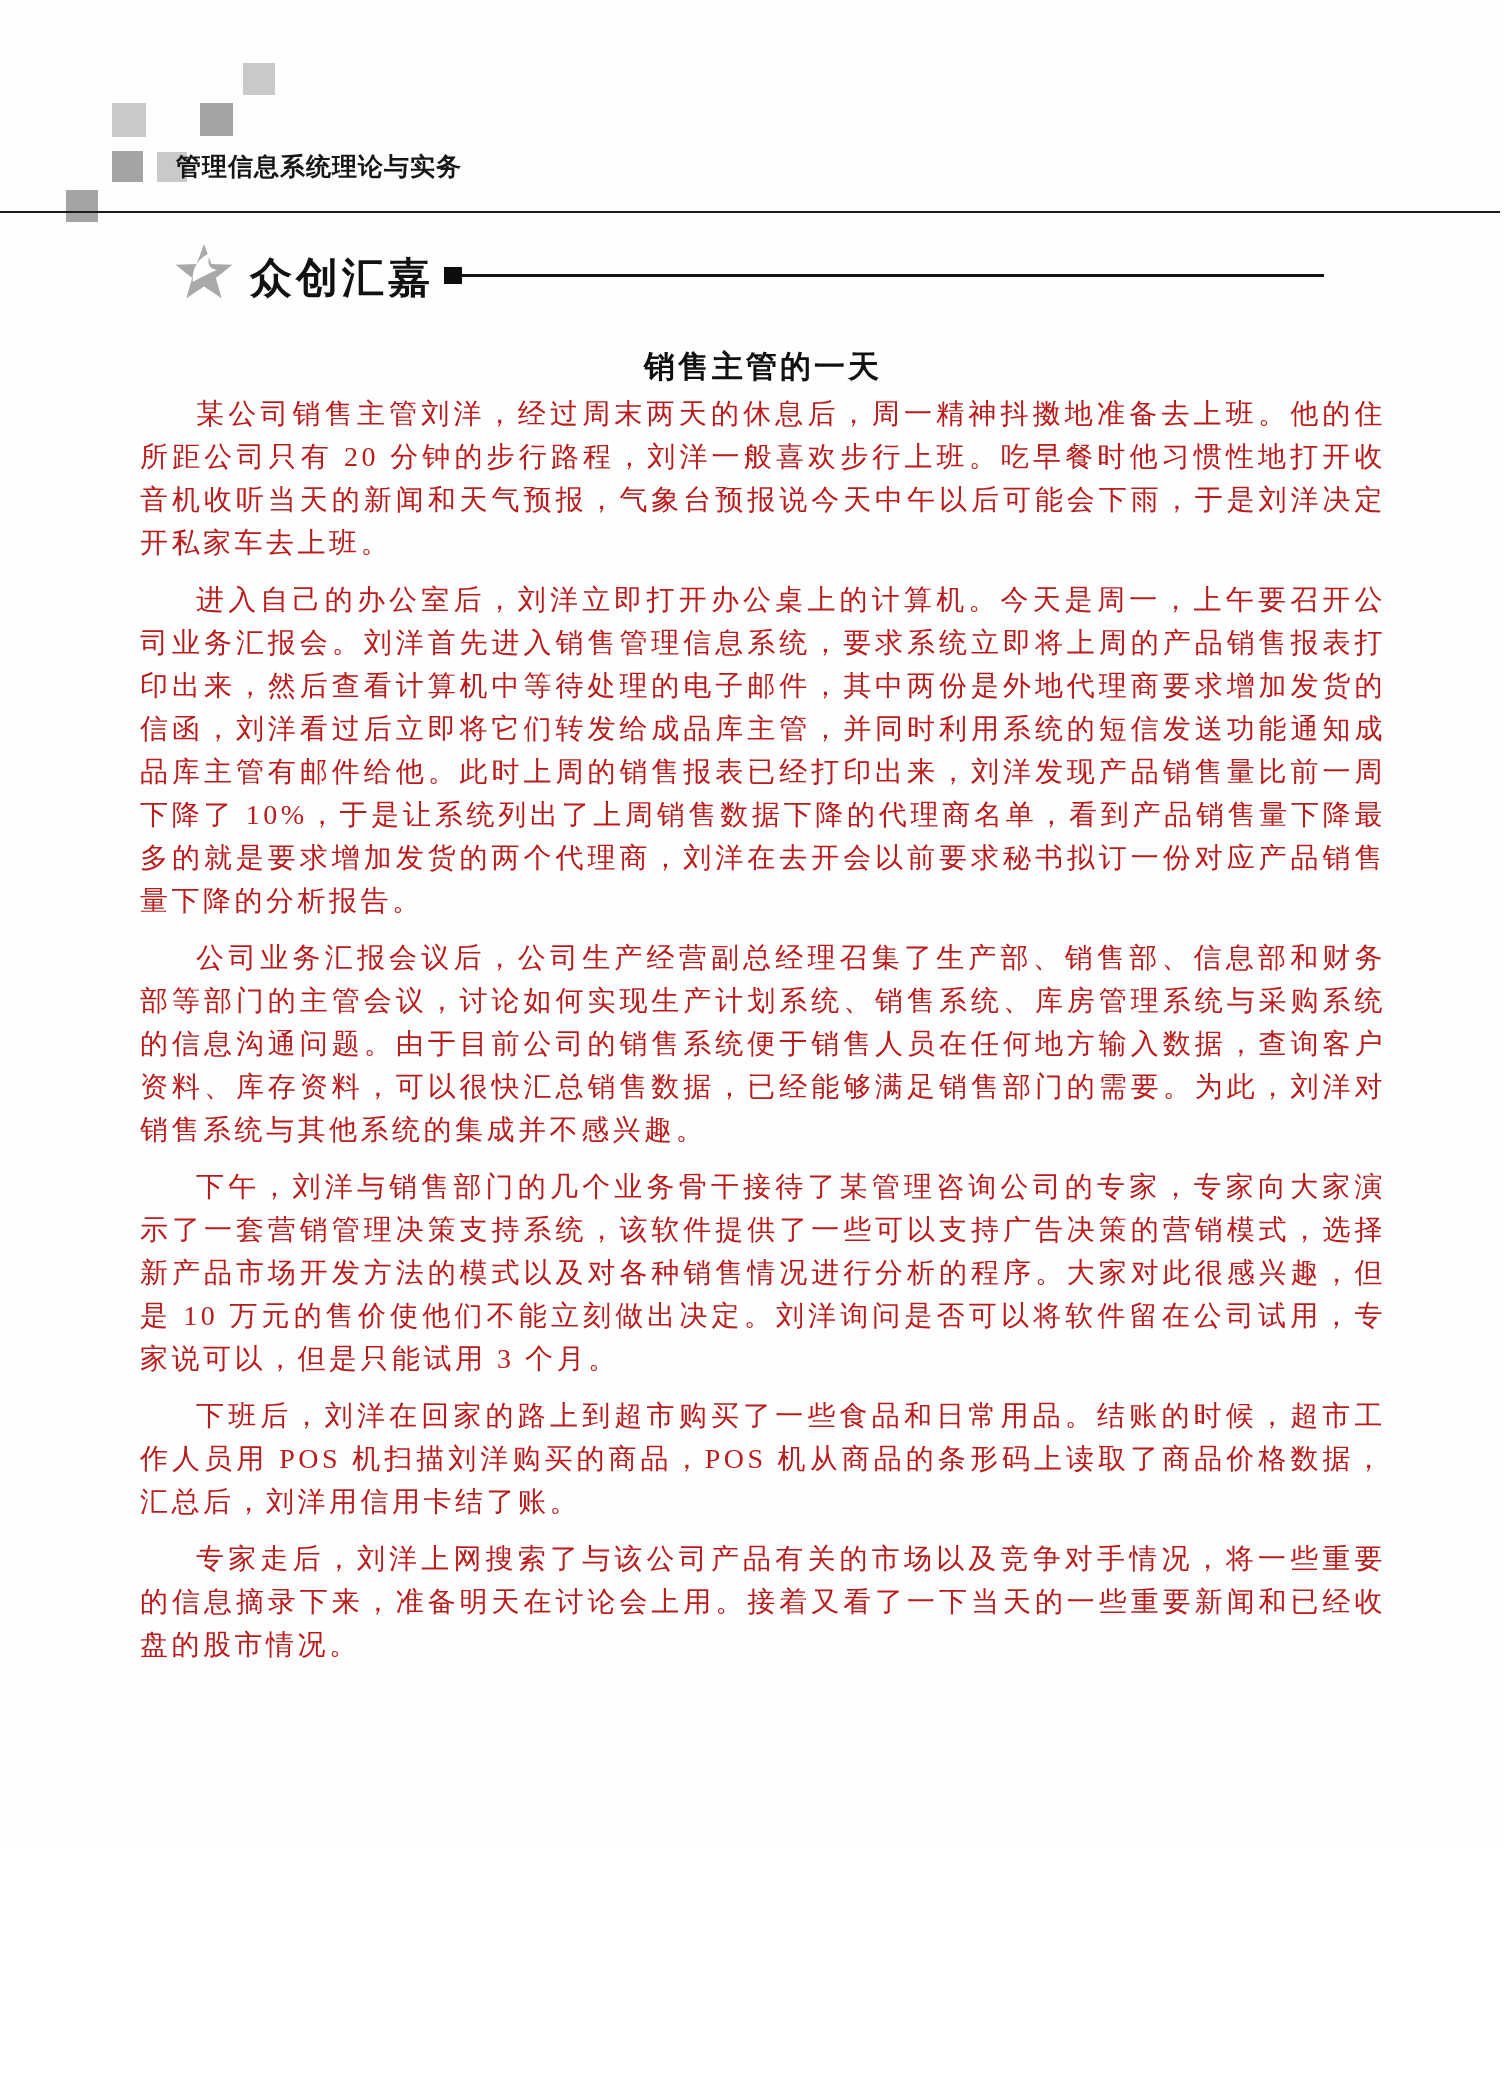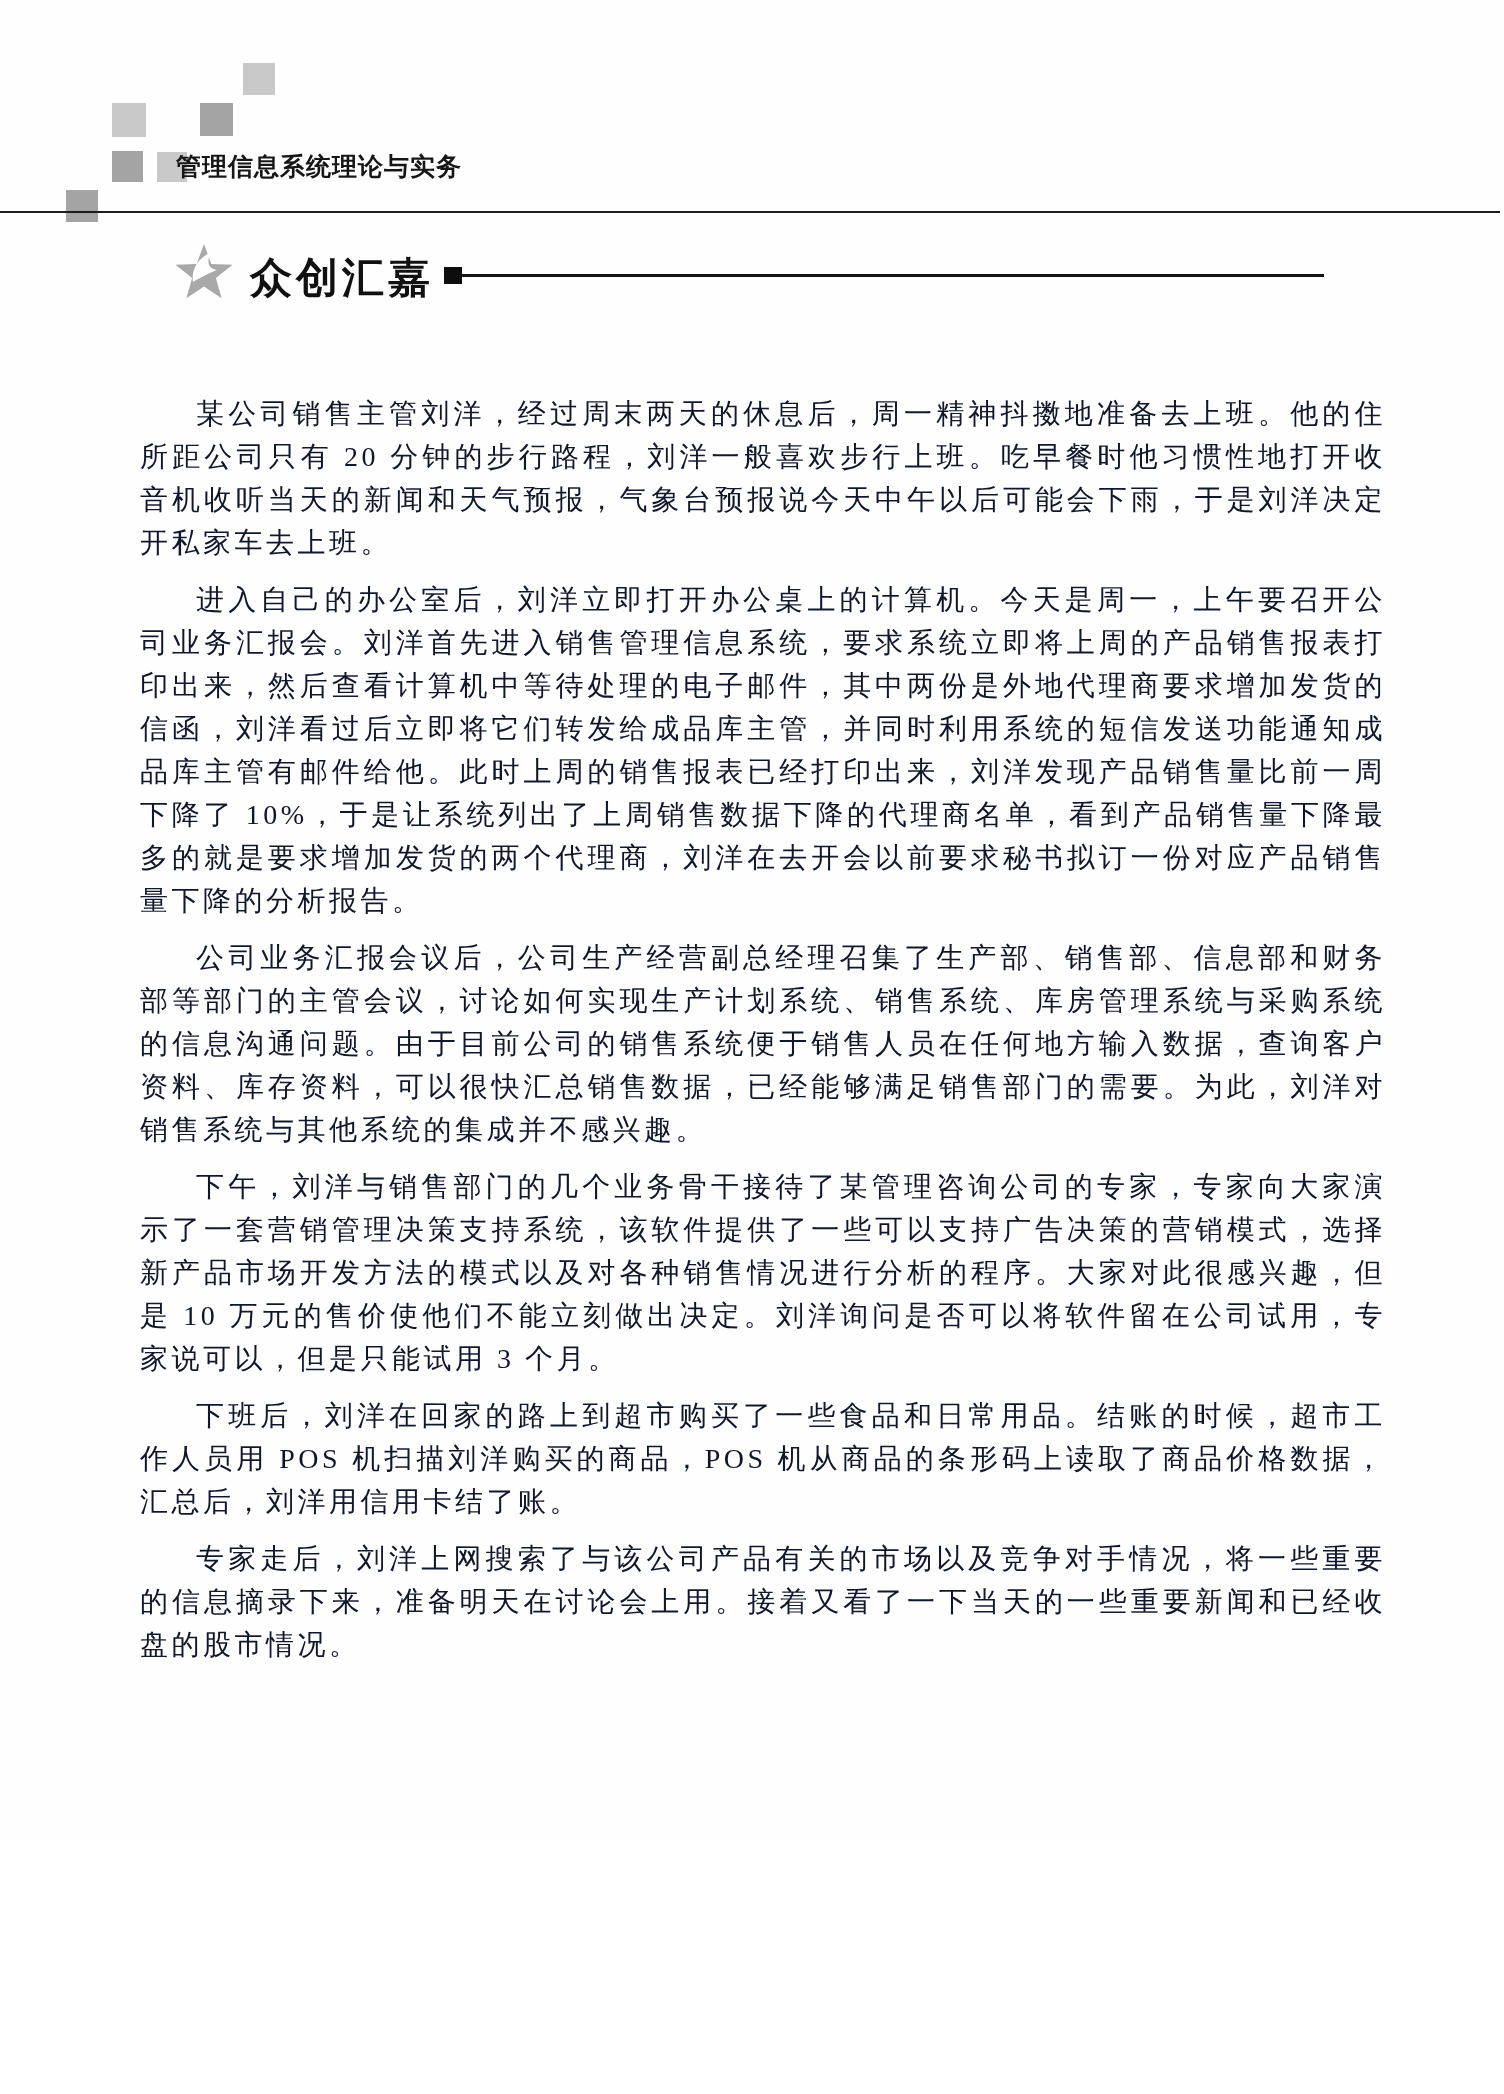--- a/index.html
+++ b/index.html
@@ -45,21 +45,21 @@
   
   .story-title{
     position:absolute;left:140px;top:346px;width:1246px;
     text-align:center;
     font-family:"Liberation Sans","DejaVu Sans",sans-serif;
     font-weight:700;font-size:31px;letter-spacing:3px;color:#111;
   }
   .story-body{
     position:absolute;left:140px;top:392px;width:1246px;
     font-size:28px;line-height:43px;letter-spacing:3.5px;
-    text-align:justify;color:#0f172a;
+    text-align:justify;color:#b91c1c;
   }
   .story-body p{margin:0 0 14px 0;text-indent:2em;}
   
   .page-number{
     position:absolute;left:192px;top:1912px;
     font-family:"Liberation Sans","DejaVu Sans",sans-serif;
     font-size:36px;color:#111;
   }
   .watermark{
     position:absolute;left:1350px;top:2046px;
@@ -88,20 +88,21 @@
       <svg viewBox="0 0 60 60" width="62" height="60">
         <path fill="#a9a9a9" d="M30,2 L37.3,21.9 L58.5,22.7 L41.9,35.9 L47.6,56.3 L30,44.5 L12.4,56.3 L18.1,35.9 L1.5,22.7 L22.7,21.9 Z"></path>
         <path fill="#ffffff" d="M19,40 C17,28 24,16 36,11 C33,21 34,26 43,28 C31,33 24,37 19,40 Z"></path>
       </svg>
     </span>
     <span class="section-title">众创汇嘉</span>
   </div>
   <div class="section-square"></div>
   <div class="section-line"></div>
 
+  <div class="story-title">销售主管的一天</div>
   <div class="story-body">
       <p>某公司销售主管刘洋，经过周末两天的休息后，周一精神抖擞地准备去上班。他的住所距公司只有 20 分钟的步行路程，刘洋一般喜欢步行上班。吃早餐时他习惯性地打开收音机收听当天的新闻和天气预报，气象台预报说今天中午以后可能会下雨，于是刘洋决定开私家车去上班。</p>
       <p>进入自己的办公室后，刘洋立即打开办公桌上的计算机。今天是周一，上午要召开公司业务汇报会。刘洋首先进入销售管理信息系统，要求系统立即将上周的产品销售报表打印出来，然后查看计算机中等待处理的电子邮件，其中两份是外地代理商要求增加发货的信函，刘洋看过后立即将它们转发给成品库主管，并同时利用系统的短信发送功能通知成品库主管有邮件给他。此时上周的销售报表已经打印出来，刘洋发现产品销售量比前一周下降了 10%，于是让系统列出了上周销售数据下降的代理商名单，看到产品销售量下降最多的就是要求增加发货的两个代理商，刘洋在去开会以前要求秘书拟订一份对应产品销售量下降的分析报告。</p>
       <p>公司业务汇报会议后，公司生产经营副总经理召集了生产部、销售部、信息部和财务部等部门的主管会议，讨论如何实现生产计划系统、销售系统、库房管理系统与采购系统的信息沟通问题。由于目前公司的销售系统便于销售人员在任何地方输入数据，查询客户资料、库存资料，可以很快汇总销售数据，已经能够满足销售部门的需要。为此，刘洋对销售系统与其他系统的集成并不感兴趣。</p>
       <p>下午，刘洋与销售部门的几个业务骨干接待了某管理咨询公司的专家，专家向大家演示了一套营销管理决策支持系统，该软件提供了一些可以支持广告决策的营销模式，选择新产品市场开发方法的模式以及对各种销售情况进行分析的程序。大家对此很感兴趣，但是 10 万元的售价使他们不能立刻做出决定。刘洋询问是否可以将软件留在公司试用，专家说可以，但是只能试用 3 个月。</p>
       <p>下班后，刘洋在回家的路上到超市购买了一些食品和日常用品。结账的时候，超市工作人员用 POS 机扫描刘洋购买的商品，POS 机从商品的条形码上读取了商品价格数据，汇总后，刘洋用信用卡结了账。</p>
       <p>专家走后，刘洋上网搜索了与该公司产品有关的市场以及竞争对手情况，将一些重要的信息摘录下来，准备明天在讨论会上用。接着又看了一下当天的一些重要新闻和已经收盘的股市情况。</p>
     </div>
 
   <div class="page-number">4</div>

